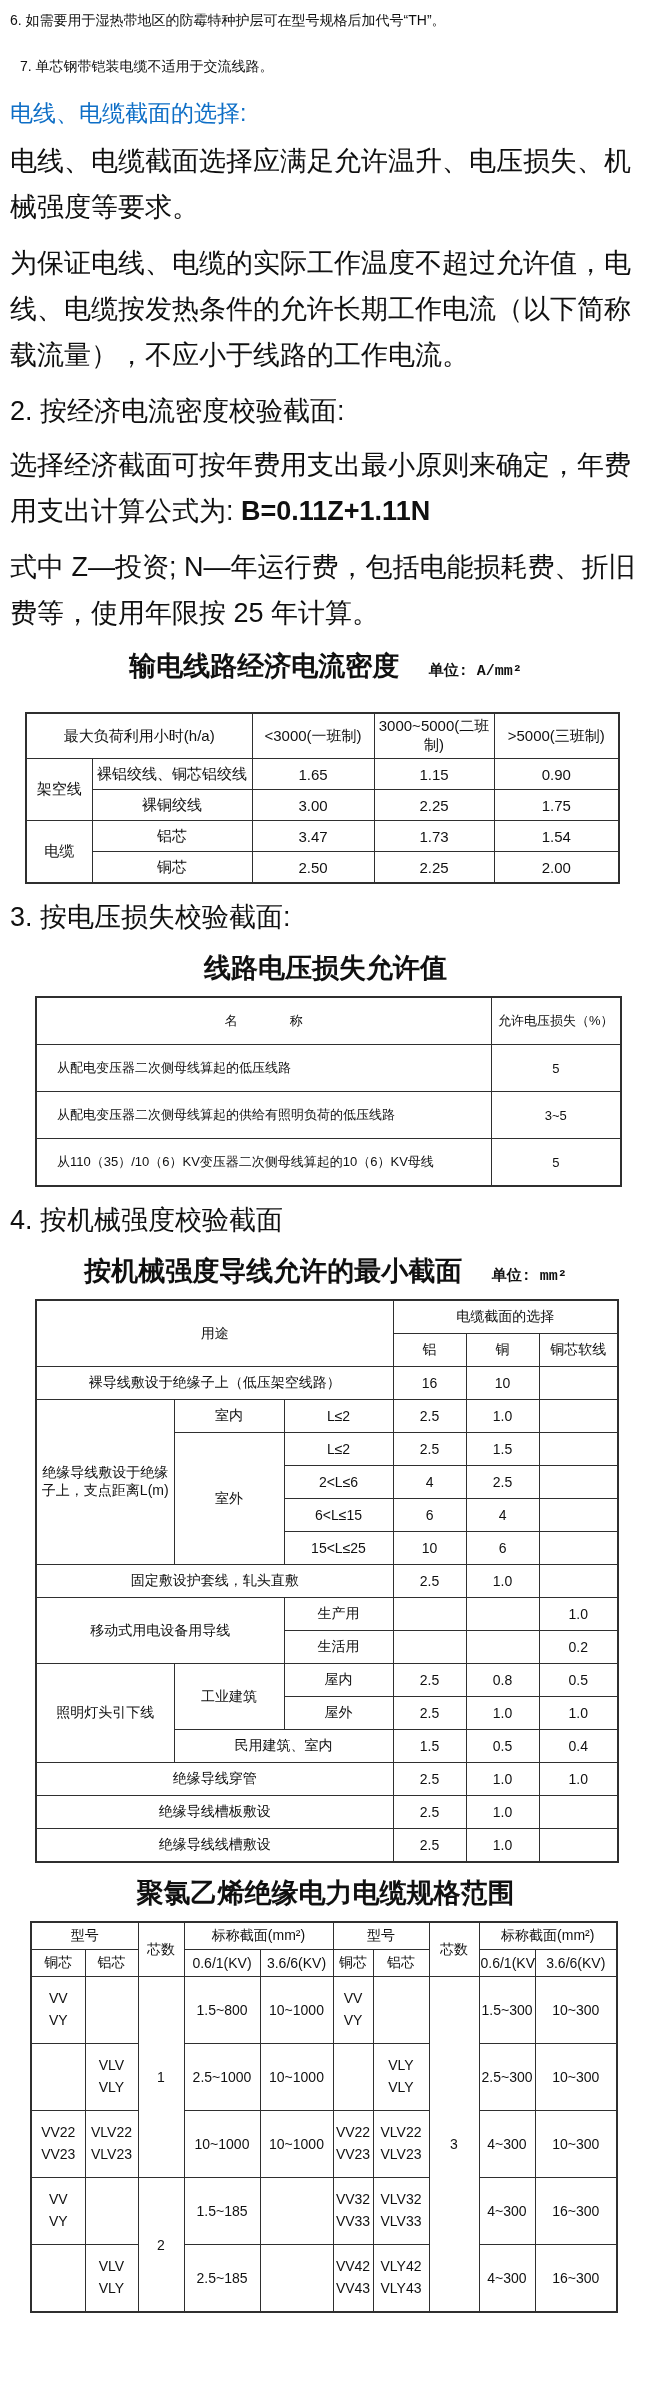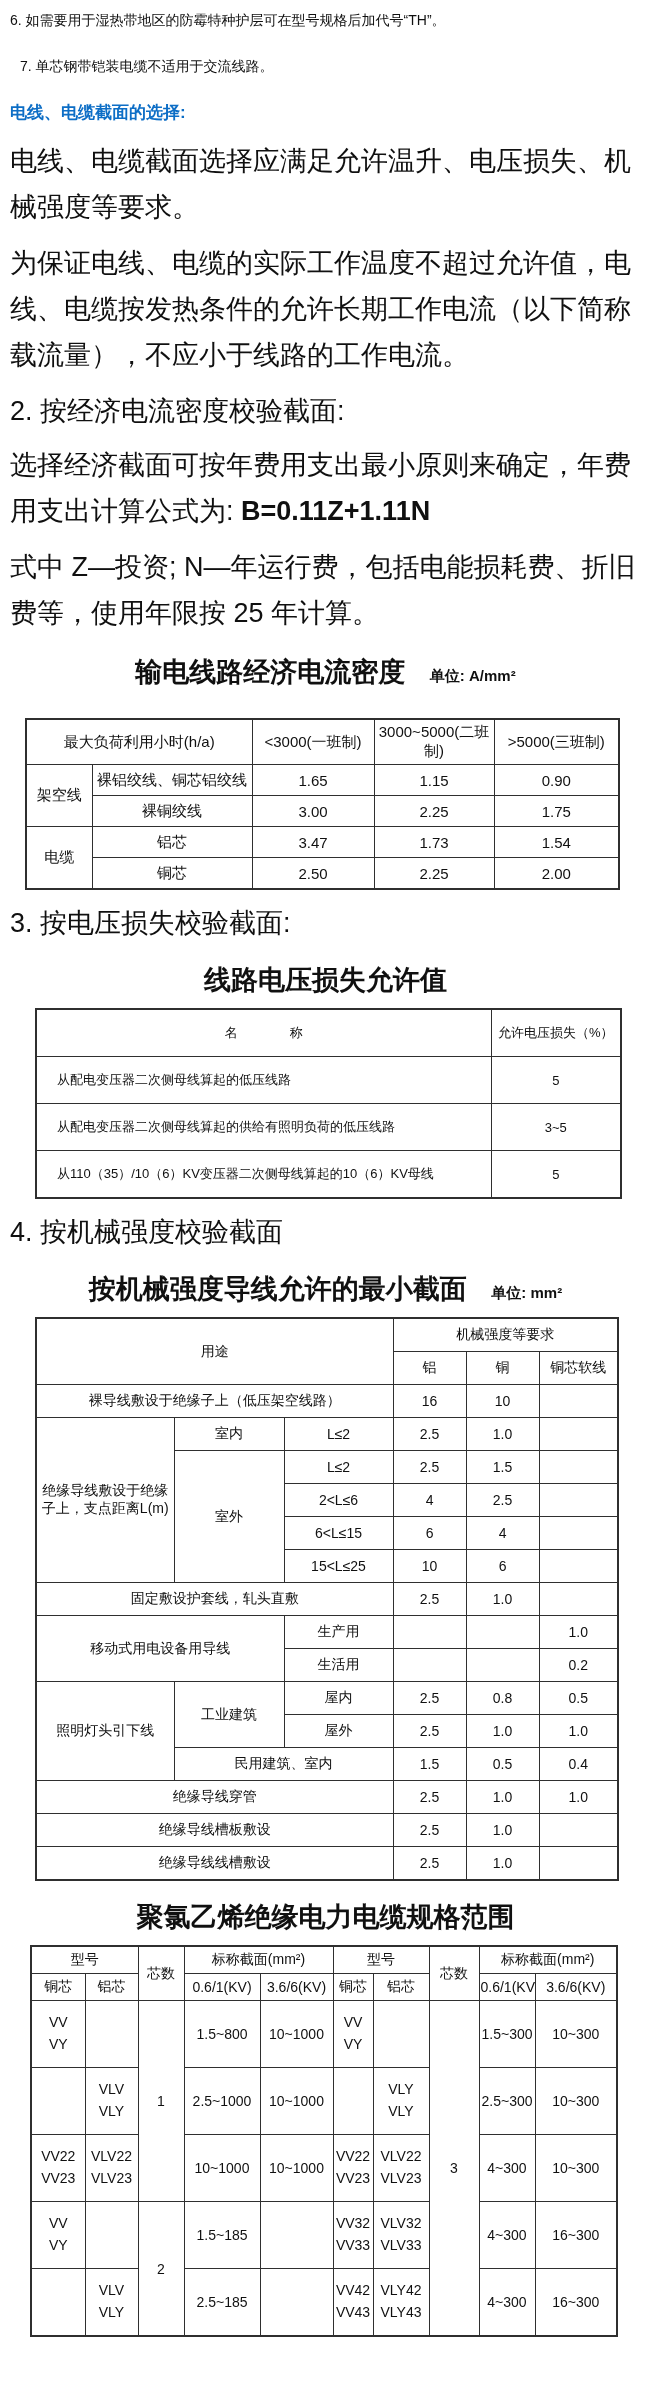--- a/index.html
+++ b/index.html
@@ -1,24 +1,24 @@
 <!DOCTYPE html>
 <html><head>
 <meta charset="utf-8">
 <style>
   html,body{margin:0;padding:0;background:#ffffff;}
   body{width:651px;font-family:"Liberation Sans","DejaVu Sans",sans-serif;color:#101010;}
   .page{width:651px;padding-top:6px;}
   .note{font-size:14px;margin:4px 0 0 10px;line-height:20px;}
   .note+.note{margin-top:26px;margin-left:20px;}
-  .blue-head{color:#0d6ec6;font-size:17px;font-weight:bold;margin:22px 0 0 10px;line-height:30px;}
+  .blue-head{color:#0d6ec6;font-size:23px;font-weight:normal;margin:22px 0 0 10px;line-height:30px;}
   .body-p{font-size:27px;margin:10px 10px 0 10px;line-height:46px;}
   .item-p{font-size:27px;margin:12px 10px 0 10px;line-height:42px;}
   .bold{font-weight:bold;margin-top:48px;}
-  .tbl-caption{text-align:center;margin:18px 0 10px 0;}
+  .tbl-caption{text-align:center;margin:12px 0 10px 0;font-family:Liberation Mono, monospace;}
   .cap{font-size:27px;font-weight:bold;}
   .unit{font-size:15px;font-weight:bold;margin-left:20px;}
   table{border-collapse:collapse;table-layout:fixed;}
   td{border:1px solid #2f2f2f;text-align:center;vertical-align:middle;padding:3px 2px;overflow:hidden;}
   .t1{margin-left:25px;width:593px;font-size:15px;border:2px solid #2f2f2f;margin-top:28px;}
   .t1 td{height:24px;}
   .t1 .hrow td{height:36px;}
   .t2{margin-left:35px;width:585px;font-size:13px;border:2px solid #2f2f2f;}
   .t2 td{height:40px;}
   .t2 .l{text-align:left;padding-left:20px;}
@@ -138,21 +138,21 @@
         <col style="width:138px">
         <col style="width:110px">
         <col style="width:109px">
         <col style="width:73px">
         <col style="width:73px">
         <col style="width:79px">
       </colgroup>
     <tbody>
         <tr>
       <td colspan="3" rowspan="2">用途</td>
-      <td colspan="3">机械强度等要求</td>
+      <td colspan="3">电缆截面的选择</td>
     </tr>
     <tr>
       <td>铝</td>
       <td>铜</td>
       <td>铜芯软线</td>
     </tr>
     <tr>
       <td colspan="3">裸导线敷设于绝缘子上（低压架空线路）</td>
       <td>16</td>
       <td>10</td>

